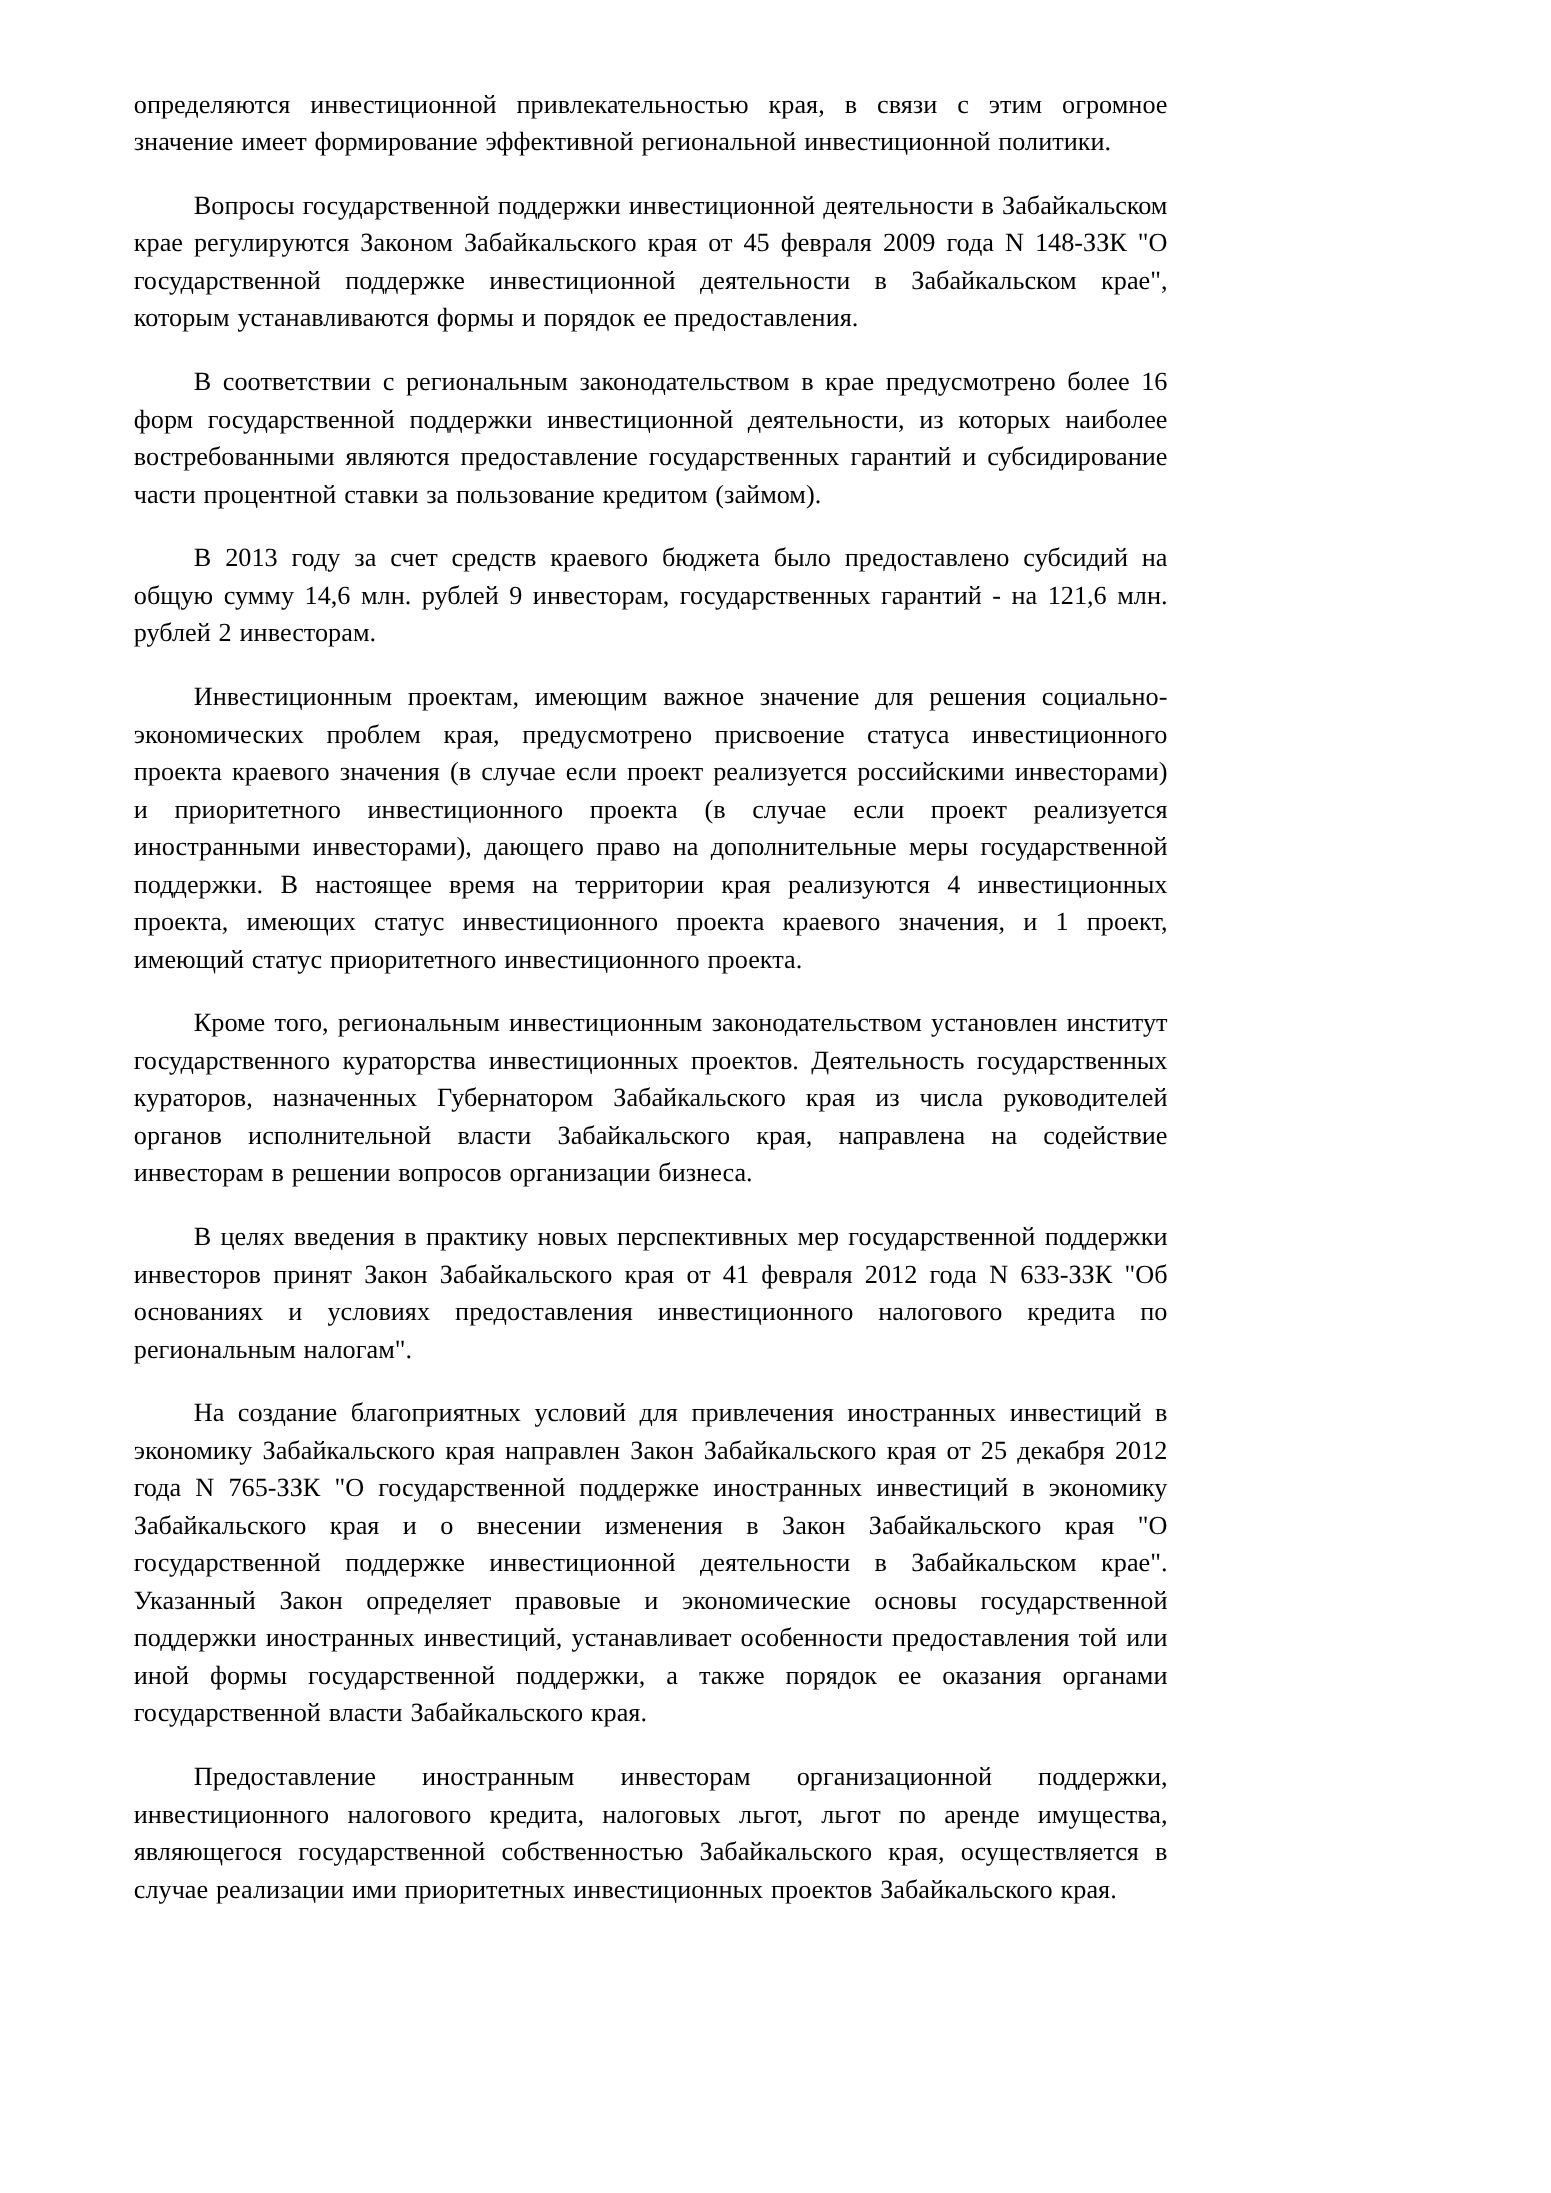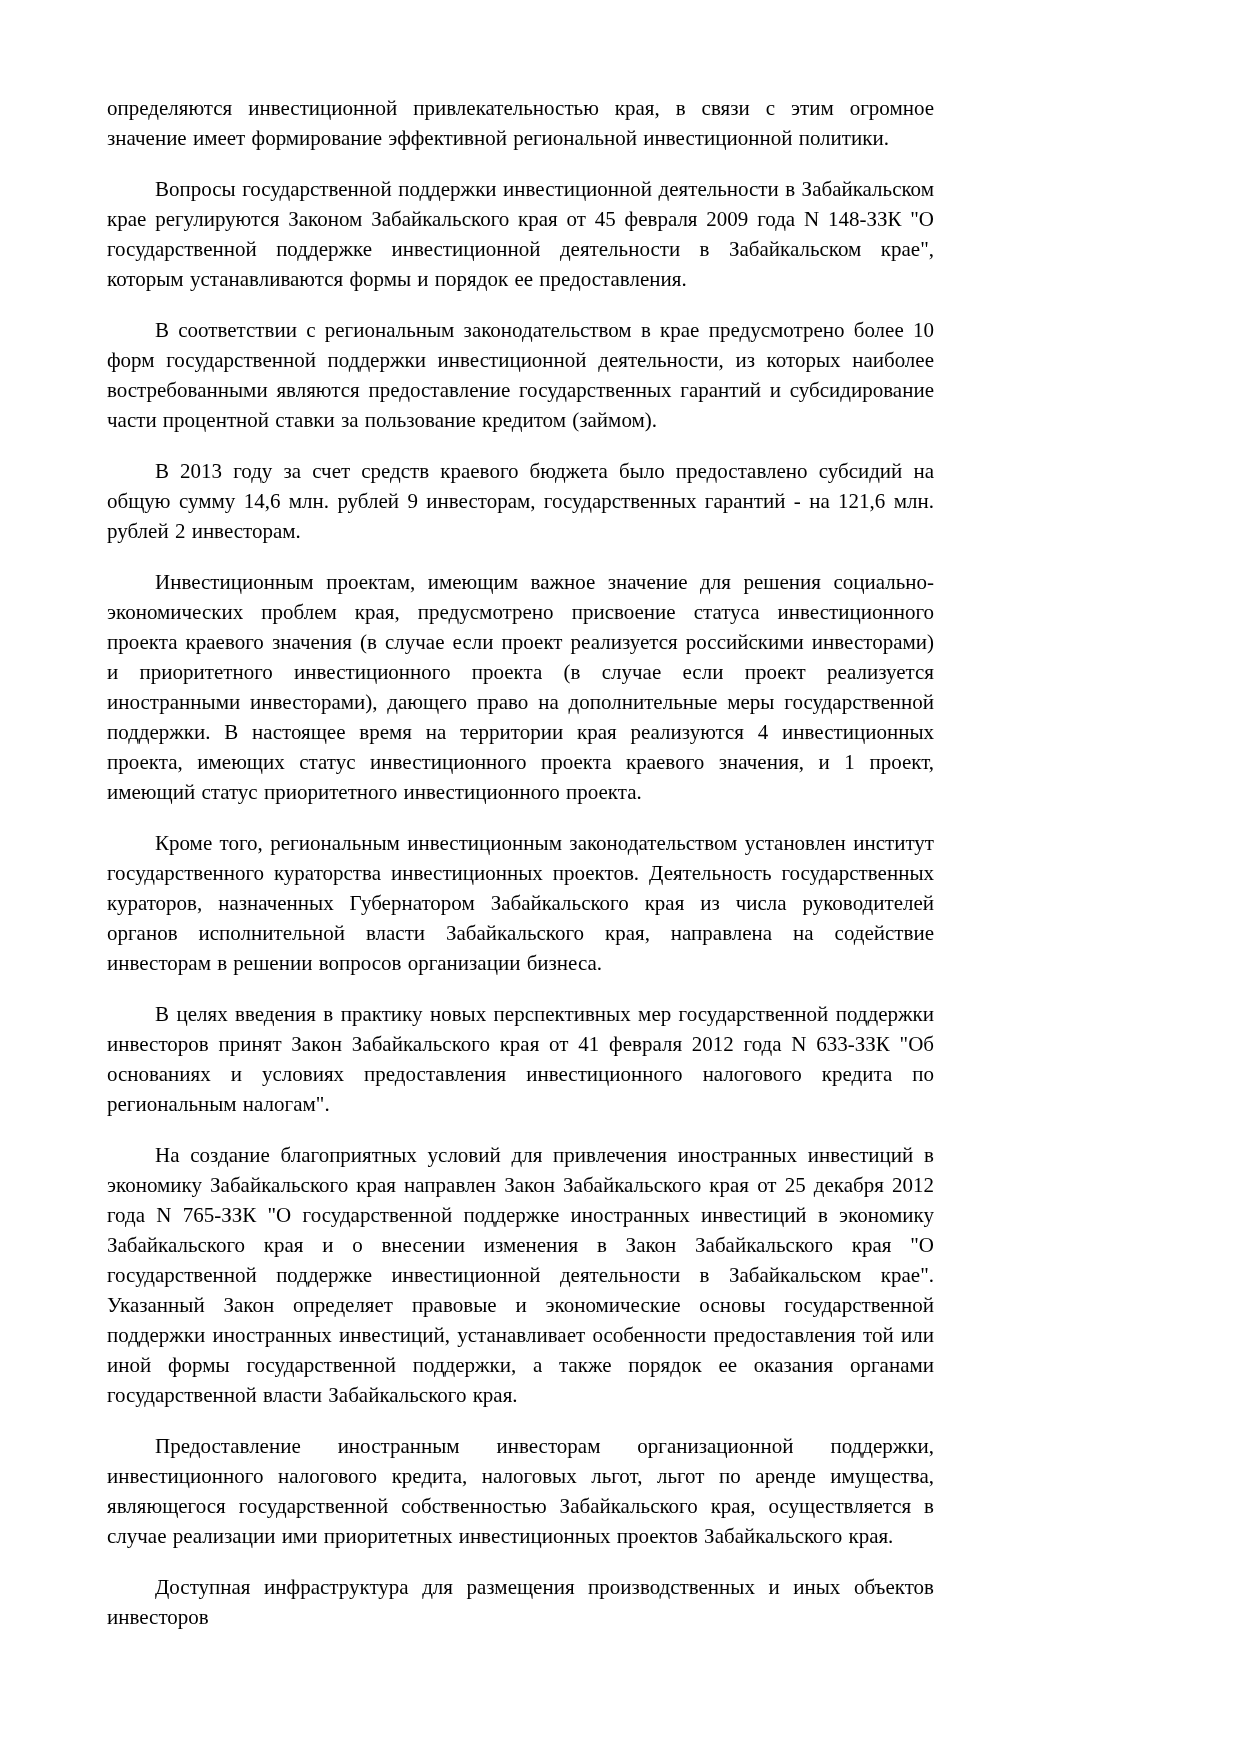--- a/index.html
+++ b/index.html
@@ -6,21 +6,21 @@
     margin: 0;
     padding: 0;
     background: #ffffff;
   }
   .page {
     position: relative;
     width: 1041px;
     height: 1754px;
     background: #ffffff;
     box-sizing: border-box;
-    padding: 93px 107px 0 107px;
+    padding: 68px 107px 0 107px;
     overflow: hidden;
     font-family: "Liberation Serif", "DejaVu Serif", serif;
     font-size: 21px;
     line-height: 30px;
     color: #000000;
   }
   .doc-body p {
     margin: 21px 0 0 0;
     text-align: justify;
     text-indent: 48px;
@@ -31,22 +31,21 @@
     text-indent: 0;
   }
 </style>
 </head>
 <body>
 
 <div class="page">
   <div class="doc-body">
     <p class="continuation">определяются инвестиционной привлекательностью края, в связи с этим огромное значение имеет формирование эффективной региональной инвестиционной политики.</p>
     <p>Вопросы государственной поддержки инвестиционной деятельности в Забайкальском крае регулируются Законом Забайкальского края от 45 февраля 2009 года N 148-ЗЗК "О государственной поддержке инвестиционной деятельности в Забайкальском крае", которым устанавливаются формы и порядок ее предоставления.</p>
-    <p>В соответствии с региональным законодательством в крае предусмотрено более 10 форм государственной поддержки инвестиционной деятельности, из которых наиболее востребованными являются предоставление государственных гарантий и субсидирование части процентной ставки за пользование кредитом (займом).</p>
+    <p>В соответствии с региональным законодательством в крае предусмотрено более 16 форм государственной поддержки инвестиционной деятельности, из которых наиболее востребованными являются предоставление государственных гарантий и субсидирование части процентной ставки за пользование кредитом (займом).</p>
     <p>В 2013 году за счет средств краевого бюджета было предоставлено субсидий на общую сумму 14,6 млн. рублей 9 инвесторам, государственных гарантий - на 121,6 млн. рублей 2 инвесторам.</p>
     <p>Инвестиционным проектам, имеющим важное значение для решения социально-экономических проблем края, предусмотрено присвоение статуса инвестиционного проекта краевого значения (в случае если проект реализуется российскими инвесторами) и приоритетного инвестиционного проекта (в случае если проект реализуется иностранными инвесторами), дающего право на дополнительные меры государственной поддержки. В настоящее время на территории края реализуются 4 инвестиционных проекта, имеющих статус инвестиционного проекта краевого значения, и 1 проект, имеющий статус приоритетного инвестиционного проекта.</p>
     <p>Кроме того, региональным инвестиционным законодательством установлен институт государственного кураторства инвестиционных проектов. Деятельность государственных кураторов, назначенных Губернатором Забайкальского края из числа руководителей органов исполнительной власти Забайкальского края, направлена на содействие инвесторам в решении вопросов организации бизнеса.</p>
     <p>В целях введения в практику новых перспективных мер государственной поддержки инвесторов принят Закон Забайкальского края от 41 февраля 2012 года N 633-ЗЗК "Об основаниях и условиях предоставления инвестиционного налогового кредита по региональным налогам".</p>
     <p>На создание благоприятных условий для привлечения иностранных инвестиций в экономику Забайкальского края направлен Закон Забайкальского края от 25 декабря 2012 года N 765-ЗЗК "О государственной поддержке иностранных инвестиций в экономику Забайкальского края и о внесении изменения в Закон Забайкальского края "О государственной поддержке инвестиционной деятельности в Забайкальском крае". Указанный Закон определяет правовые и экономические основы государственной поддержки иностранных инвестиций, устанавливает особенности предоставления той или иной формы государственной поддержки, а также порядок ее оказания органами государственной власти Забайкальского края.</p>
     <p>Предоставление иностранным инвесторам организационной поддержки, инвестиционного налогового кредита, налоговых льгот, льгот по аренде имущества, являющегося государственной собственностью Забайкальского края, осуществляется в случае реализации ими приоритетных инвестиционных проектов Забайкальского края.</p>
-    <p>Доступная инфраструктура для размещения производственных и иных объектов инвесторов</p>
   </div>
 </div>
 
 </body></html>

